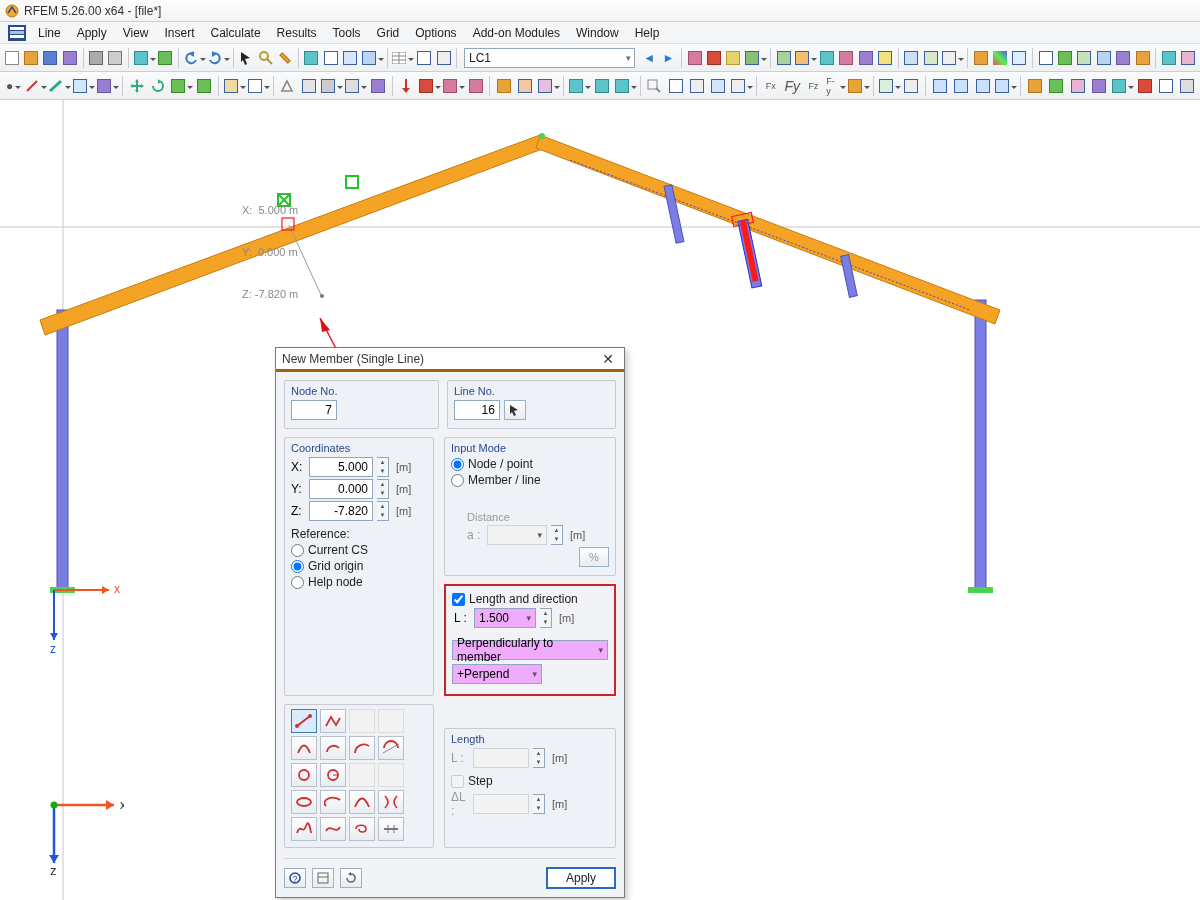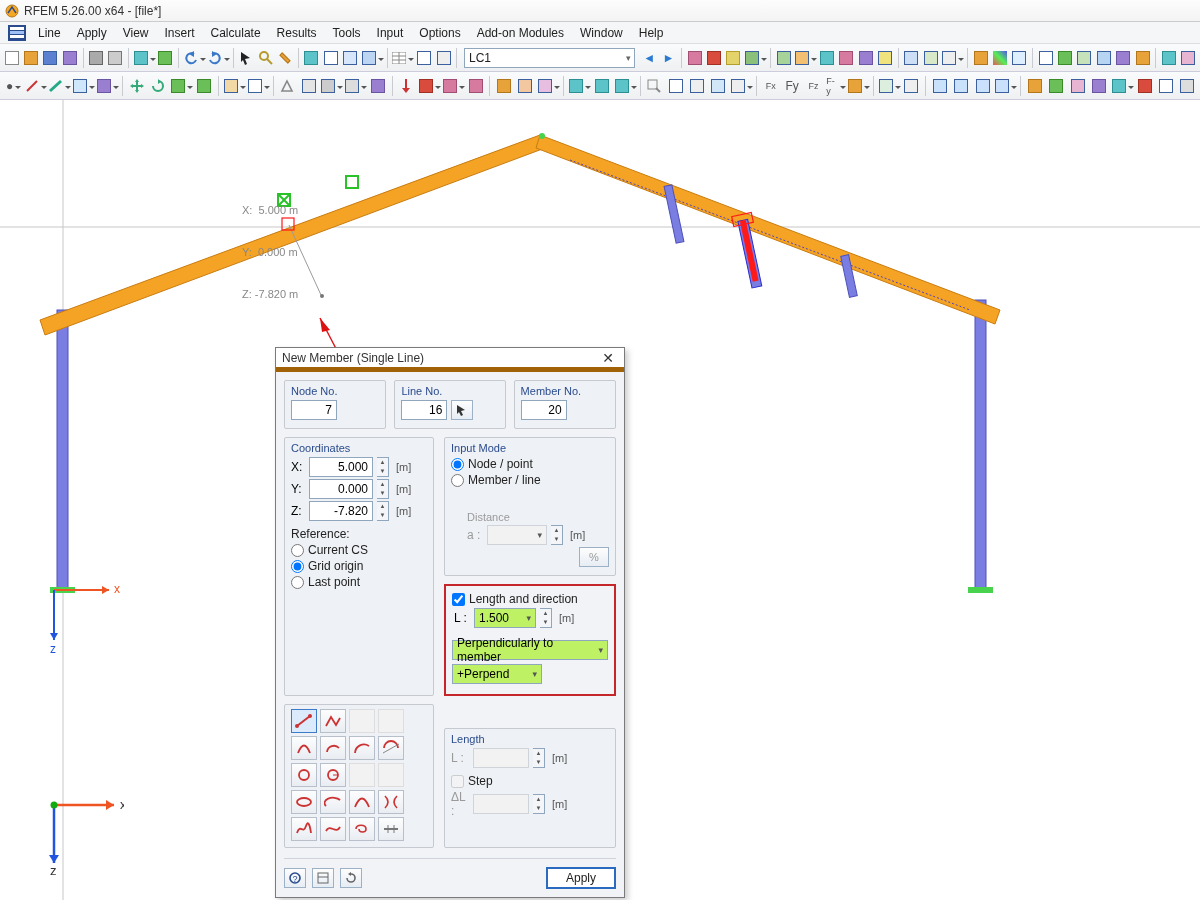--- a/index.html
+++ b/index.html
@@ -15,41 +15,41 @@
   .toolbar { height:28px; background:linear-gradient(#fafbfc,#eef0f2); border-bottom:1px solid #ccd; display:flex; align-items:center; padding:1px 2px; }
   .tb-btn { width:22px; height:22px; margin:0 1px; border:1px solid transparent; display:flex; align-items:center; justify-content:center; font-size:12px; color:#555; border-radius:2px;}
   .tb-sep{ width:1px; height:20px; background:#c9cbd0; margin:0 3px;}
   .tb-btn.drp::after{content:"";border:3px solid transparent;border-top-color:#555;position:relative;top:3px;left:2px;}
   .lc-combo { height:20px; width:220px; border:1px solid #8fa6bd; background:#fff; margin:0 4px; display:flex; align-items:center; padding:0 4px; font-size:12px; color:#222;}
   .lc-combo .dd{margin-left:auto; font-size:9px; color:#666;}
   
   .viewport{ position:absolute; left:0; right:0; top:100px; bottom:0; background:#ffffff; overflow:hidden;}
   
   .dialog{ position:absolute; left:275px; top:347px; width:350px; background:#f1f3f6; border:1px solid #7a7a7a; box-shadow:3px 3px 6px rgba(0,0,0,0.2); }
-  .dlg-title{ height:24px; background:#fff; display:flex; align-items:center; padding:0 6px; font-size:12px; color:#333; border-bottom:5px solid #a16207;}
+  .dlg-title{ height:24px; background:#fff; display:flex; align-items:center; padding:0 6px; font-size:12px; color:#333; border-bottom:3px solid #a16207;}
   .dlg-title .x{ margin-left:auto; font-family:Arial; font-size:14px; cursor:default; padding:0 4px;}
   .dlg-body{ padding:8px; display:grid; grid-template-columns: 150px 1fr; grid-gap:8px 10px; }
   .grp{ border:1px solid #c6c9d0; border-radius:2px; background:#eef1f5; padding:4px 6px 6px 6px;}
   .grp .glabel{ font-size:11px; color:#2a4b8d; margin-bottom:3px;}
   .field-row{ display:flex; align-items:center; margin:2px 0; gap:4px;}
   .txt{ height:20px; border:1px solid #8fa6bd; background:#fff; text-align:right; padding:0 4px; font-size:12px; }
   .txt.w40{ width:46px;}
   .txt.w64{ width:64px;}
   .spin{ display:inline-flex; flex-direction:column; width:12px; height:20px; border:1px solid #8fa6bd; border-left:none; background:#f3f5f8;}
   .spin span{ flex:1; font-size:6px; line-height:8px; text-align:center; color:#555; cursor:default;}
   .unit{ color:#555; font-size:11px; margin-left:3px;}
   .radio,.check{ display:flex; align-items:center; gap:4px; font-size:12px; color:#222; margin:2px 0;}
   .radio input,.check input{margin:0;}
   .icon-btn{ width:22px; height:20px; border:1px solid #9cb0c6; background:linear-gradient(#fdfdfd,#e7edf4); display:inline-flex; align-items:center; justify-content:center; font-size:11px; cursor:default;}
   .apply-btn{ width:70px; height:22px; border:2px solid #2b6bbf; background:#fff; font-size:12px; color:#222; display:flex; align-items:center; justify-content:center; }
   .toolgrid{ display:grid; grid-template-columns:repeat(4,26px); grid-auto-rows:24px; gap:3px; }
   .toolgrid .cell{ border:1px solid #b7bfca; background:linear-gradient(#fdfdfe,#e9edf2); display:flex; align-items:center; justify-content:center; font-size:11px;}
   .toolgrid .cell.sel{ border:1px solid #3d7ac7; background:#dcebfb;}
   .highlight-box{ border:2px solid #c4262a; padding:4px 6px 8px 6px; }
-  .sel-combo{ height:20px; border:1px solid #8fa6bd; background:#bef264; display:flex; align-items:center; padding:0 4px; font-size:12px;}
+  .sel-combo{ height:20px; border:1px solid #8fa6bd; background:#f0abfc; display:flex; align-items:center; padding:0 4px; font-size:12px;}
   .sel-combo .dd{margin-left:auto;font-size:9px;color:#555;}
   .disabled{ color:#9a9a9a !important;margin-top:24px; }
   .disabled .txt,.disabled .sel-combo{background:#f2f2f2;color:#aaa;border-color:#cfd4da;}
   
   .ibox{width:14px;height:14px;display:inline-block;background:#6a8fd4;border:1px solid #3c5f9e;}
   .ipink{background:#d77a9f;border-color:#a24d74;}
   .igreen{background:#6bbf59;border-color:#3b8a2a;}
   .iorng{background:#e8a23a;border-color:#b3761b;}
   .ired{background:#d94b3c;border-color:#a12f23;}
   .ipurp{background:#9a7fd1;border-color:#6b54a2;}
@@ -92,21 +92,21 @@
   <div class="mitem">
       <span>Calculate</span>
     </div>
   <div class="mitem">
       <span>Results</span>
     </div>
   <div class="mitem">
       <span>Tools</span>
     </div>
   <div class="mitem">
-      <span>Input</span>
+      <span>Grid</span>
     </div>
   <div class="mitem">
       <span>Options</span>
     </div>
   <div class="mitem">
       <span>Add-on Modules</span>
     </div>
   <div class="mitem">
       <span>Window</span>
     </div>
@@ -400,21 +400,21 @@
       <span class="ibox" style="background:#d1e6f7;"></span>
     </div>
   <div class="tb-btn drp">
       <span class="ibox" style="background:#eee;"></span>
     </div>
   <div class="tb-sep"></div>
   <div class="tb-btn">
       <span style="font-size:9px;">Fx</span>
     </div>
   <div class="tb-btn">
-      <span style="font-size:12px;">Fy</span>
+      <span style="font-size:14px;font-style:italic;">Fy</span>
     </div>
   <div class="tb-btn">
       <span style="font-size:9px;">Fz</span>
     </div>
   <div class="tb-btn drp">
       <span style="font-size:9px;">F-y</span>
     </div>
   <div class="tb-btn drp">
       <span class="ibox iorng"></span>
     </div>
@@ -553,26 +553,20 @@
         <div class="glabel">Line No.</div>
         <div class="field-row">
           <input class="txt w40" value="16" style="">
           <span class="icon-btn">
               <svg width="12" height="12">
                 <path d="M1 1 L9 6 L5 7 L7 11 L5 12 L3 8 L1 10 Z" fill="#333"></path>
               </svg>
             </span>
         </div>
       </div>
-      <div class="grp" style="flex:1;">
-        <div class="glabel">Member No.</div>
-        <div class="field-row">
-            <input class="txt w40" value="20" style="">
-          </div>
-      </div>
     </div>
 
     <div class="grp" style="grid-column:1/2;">
       <div class="glabel">Coordinates</div>
       <div class="field-row">
           <span style="width:14px;">X:</span>
           <input class="txt w64" value="5.000" style="">
           <span class="spin">
             <span>▲</span>
             <span>▼</span>
@@ -601,21 +595,21 @@
       <label class="radio">
           <input type="radio" name="ref" style="">
           <span>Current CS</span>
         </label>
       <label class="radio">
           <input type="radio" name="ref" checked="" style="">
           <span>Grid origin</span>
         </label>
       <label class="radio">
           <input type="radio" name="ref" style="">
-          <span>Last point</span>
+          <span>Help node</span>
         </label>
     </div>
 
     <div style="grid-column:2/3;display:flex;flex-direction:column;gap:8px;">
       <div class="grp">
         <div class="glabel">Input Mode</div>
         <label class="radio">
             <input type="radio" name="im" checked="" style="">
             <span>Node / point</span>
           </label>

